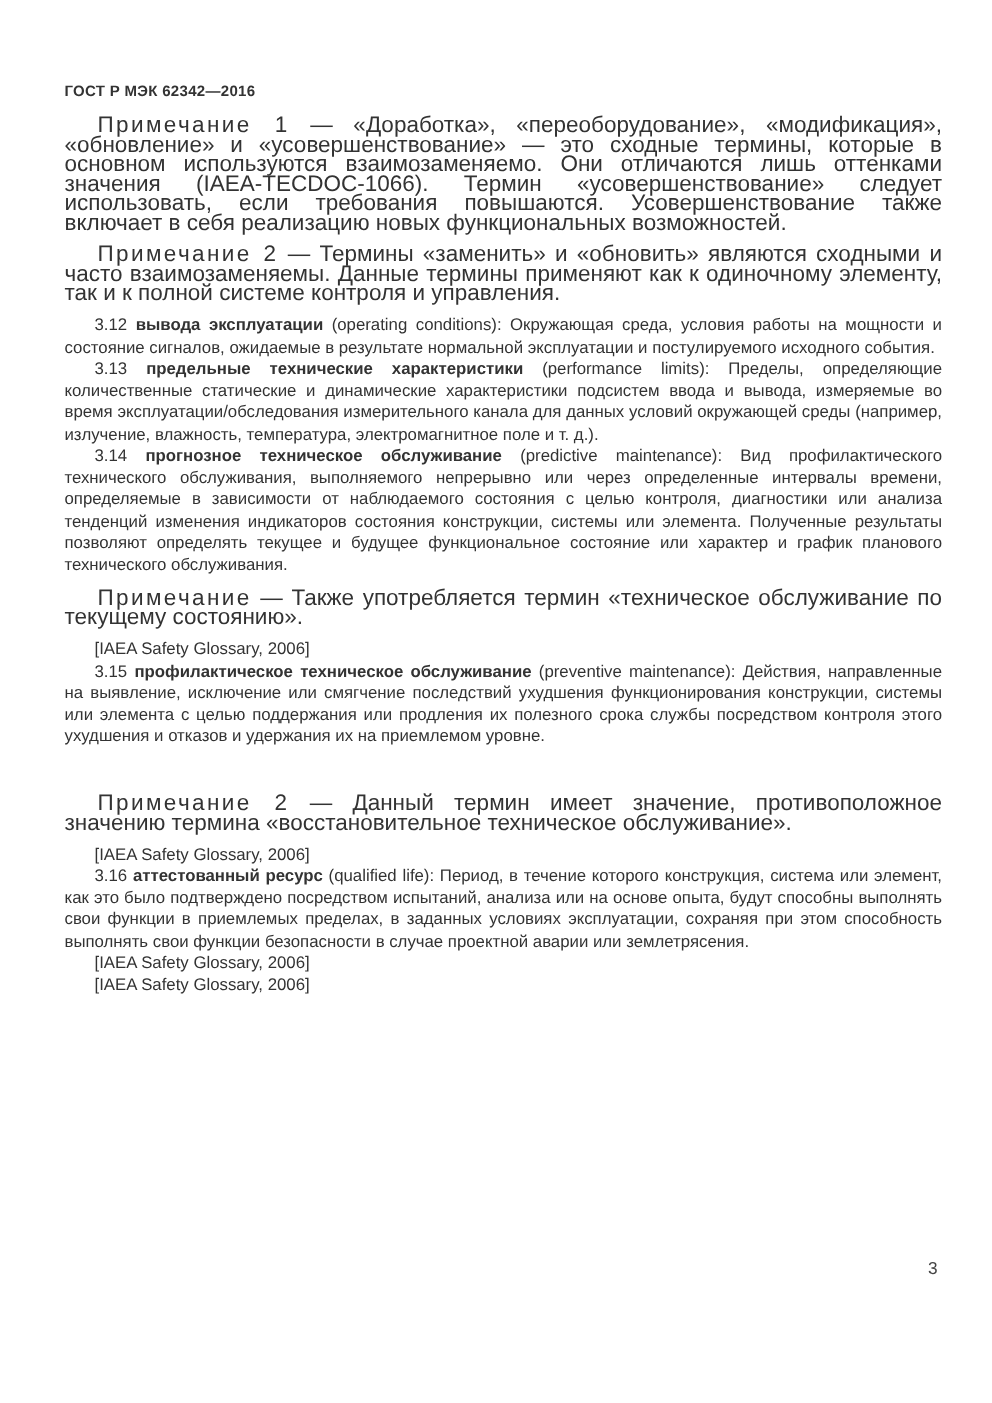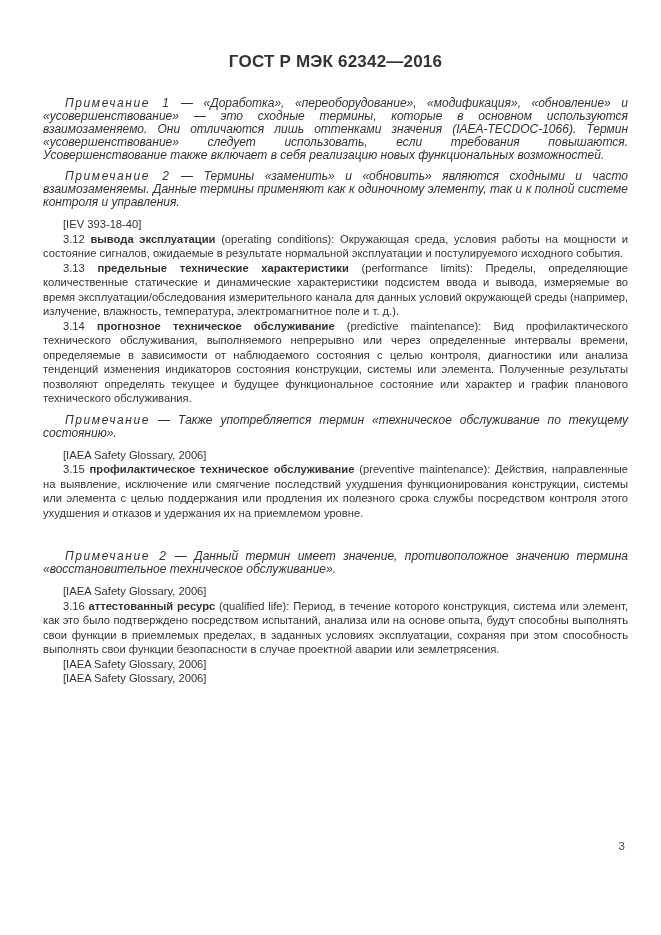--- a/index.html
+++ b/index.html
@@ -12,50 +12,49 @@
     width: 661px;
     height: 935px;
     box-sizing: border-box;
     background: #ffffff;
     font-family: "Liberation Sans", sans-serif;
     color: #333333;
     padding: 55px 33px 0 43px;
     overflow: hidden;
   }
   .doc-header {
-    text-align: center;
+    text-align: left;
     font-weight: bold;
-    font-size: 17px;
+    font-size: 10px;
     line-height: 14px;
-    margin-bottom: 28px;
+    margin-bottom: 8px;
     letter-spacing: 0.2px;
   }
   .doc-body {
     font-size: 11.2px;
     line-height: 14.5px;
     text-align: justify;
   }
   .doc-body p {
     margin: 0;
     padding: 0;
   }
   .doc-body p.paragraph {
     margin-bottom: 5px;
   }
   .doc-body p.term,
   .doc-body p.ref {
     text-indent: 20px;
   }
   .doc-body p.note {
-    font-size: 12px;
+    font-size: 15px;
     line-height: 13px;
     text-indent: 22px;
     margin-top: 8px;
     margin-bottom: 8px;
-    font-style: italic;
   }
   .doc-body p.note.gap-large {
     margin-top: 30px;
   }
   .note-label {
     letter-spacing: 1.6px;
   }
   .term-name {
     font-weight: bold;
   }
@@ -68,21 +67,20 @@
   }
 </style>
 </head>
 <body>
 
 <div class="page">
   <div class="doc-header">ГОСТ Р МЭК 62342—2016</div>
   <div class="doc-body">
       <p class="note"><span class="note-label">Примечание 1</span> — «Доработка», «переоборудование», «модификация», «обновление» и «усовершенствование» — это сходные термины, которые в основном используются взаимозаменяемо. Они отличаются лишь оттенками значения (IAEA-TECDOC-1066). Термин «усовершенствование» следует использовать, если требования повышаются. Усовершенствование также включает в себя реализацию новых функциональных возможностей.</p>
       <p class="note"><span class="note-label">Примечание 2</span> — Термины «заменить» и «обновить» являются сходными и часто взаимозаменяемы. Данные термины применяют как к одиночному элементу, так и к полной системе контроля и управления.</p>
-      <p class="ref">[IEV 393-18-40]</p>
       <p class="term">3.12 <span class="term-name">вывода эксплуатации</span> (operating conditions): Окружающая среда, условия работы на мощности и состояние сигналов, ожидаемые в результате нормальной эксплуатации и постулируемого исходного события.</p>
       <p class="term">3.13 <span class="term-name">предельные технические характеристики</span> (performance limits): Пределы, определяющие количественные статические и динамические характеристики подсистем ввода и вывода, измеряемые во время эксплуатации/обследования измерительного канала для данных условий окружающей среды (например, излучение, влажность, температура, электромагнитное поле и т. д.).</p>
       <p class="term">3.14 <span class="term-name">прогнозное техническое обслуживание</span> (predictive maintenance): Вид профилактического технического обслуживания, выполняемого непрерывно или через определенные интервалы времени, определяемые в зависимости от наблюдаемого состояния с целью контроля, диагностики или анализа тенденций изменения индикаторов состояния конструкции, системы или элемента. Полученные результаты позволяют определять текущее и будущее функциональное состояние или характер и график планового технического обслуживания.</p>
       <p class="note"><span class="note-label">Примечание</span> — Также употребляется термин «техническое обслуживание по текущему состоянию».</p>
       <p class="ref">[IAEA Safety Glossary, 2006]</p>
       <p class="term">3.15 <span class="term-name">профилактическое техническое обслуживание</span> (preventive maintenance): Действия, направленные на выявление, исключение или смягчение последствий ухудшения функционирования конструкции, системы или элемента с целью поддержания или продления их полезного срока службы посредством контроля этого ухудшения и отказов и удержания их на приемлемом уровне.</p>
       <p class="note gap-large"><span class="note-label">Примечание 2</span> — Данный термин имеет значение, противоположное значению термина «восстановительное техническое обслуживание».</p>
       <p class="ref">[IAEA Safety Glossary, 2006]</p>
       <p class="term">3.16 <span class="term-name">аттестованный ресурс</span> (qualified life): Период, в течение которого конструкция, система или элемент, как это было подтверждено посредством испытаний, анализа или на основе опыта, будут способны выполнять свои функции в приемлемых пределах, в заданных условиях эксплуатации, сохраняя при этом способность выполнять свои функции безопасности в случае проектной аварии или землетрясения.</p>
       <p class="ref">[IAEA Safety Glossary, 2006]</p>

